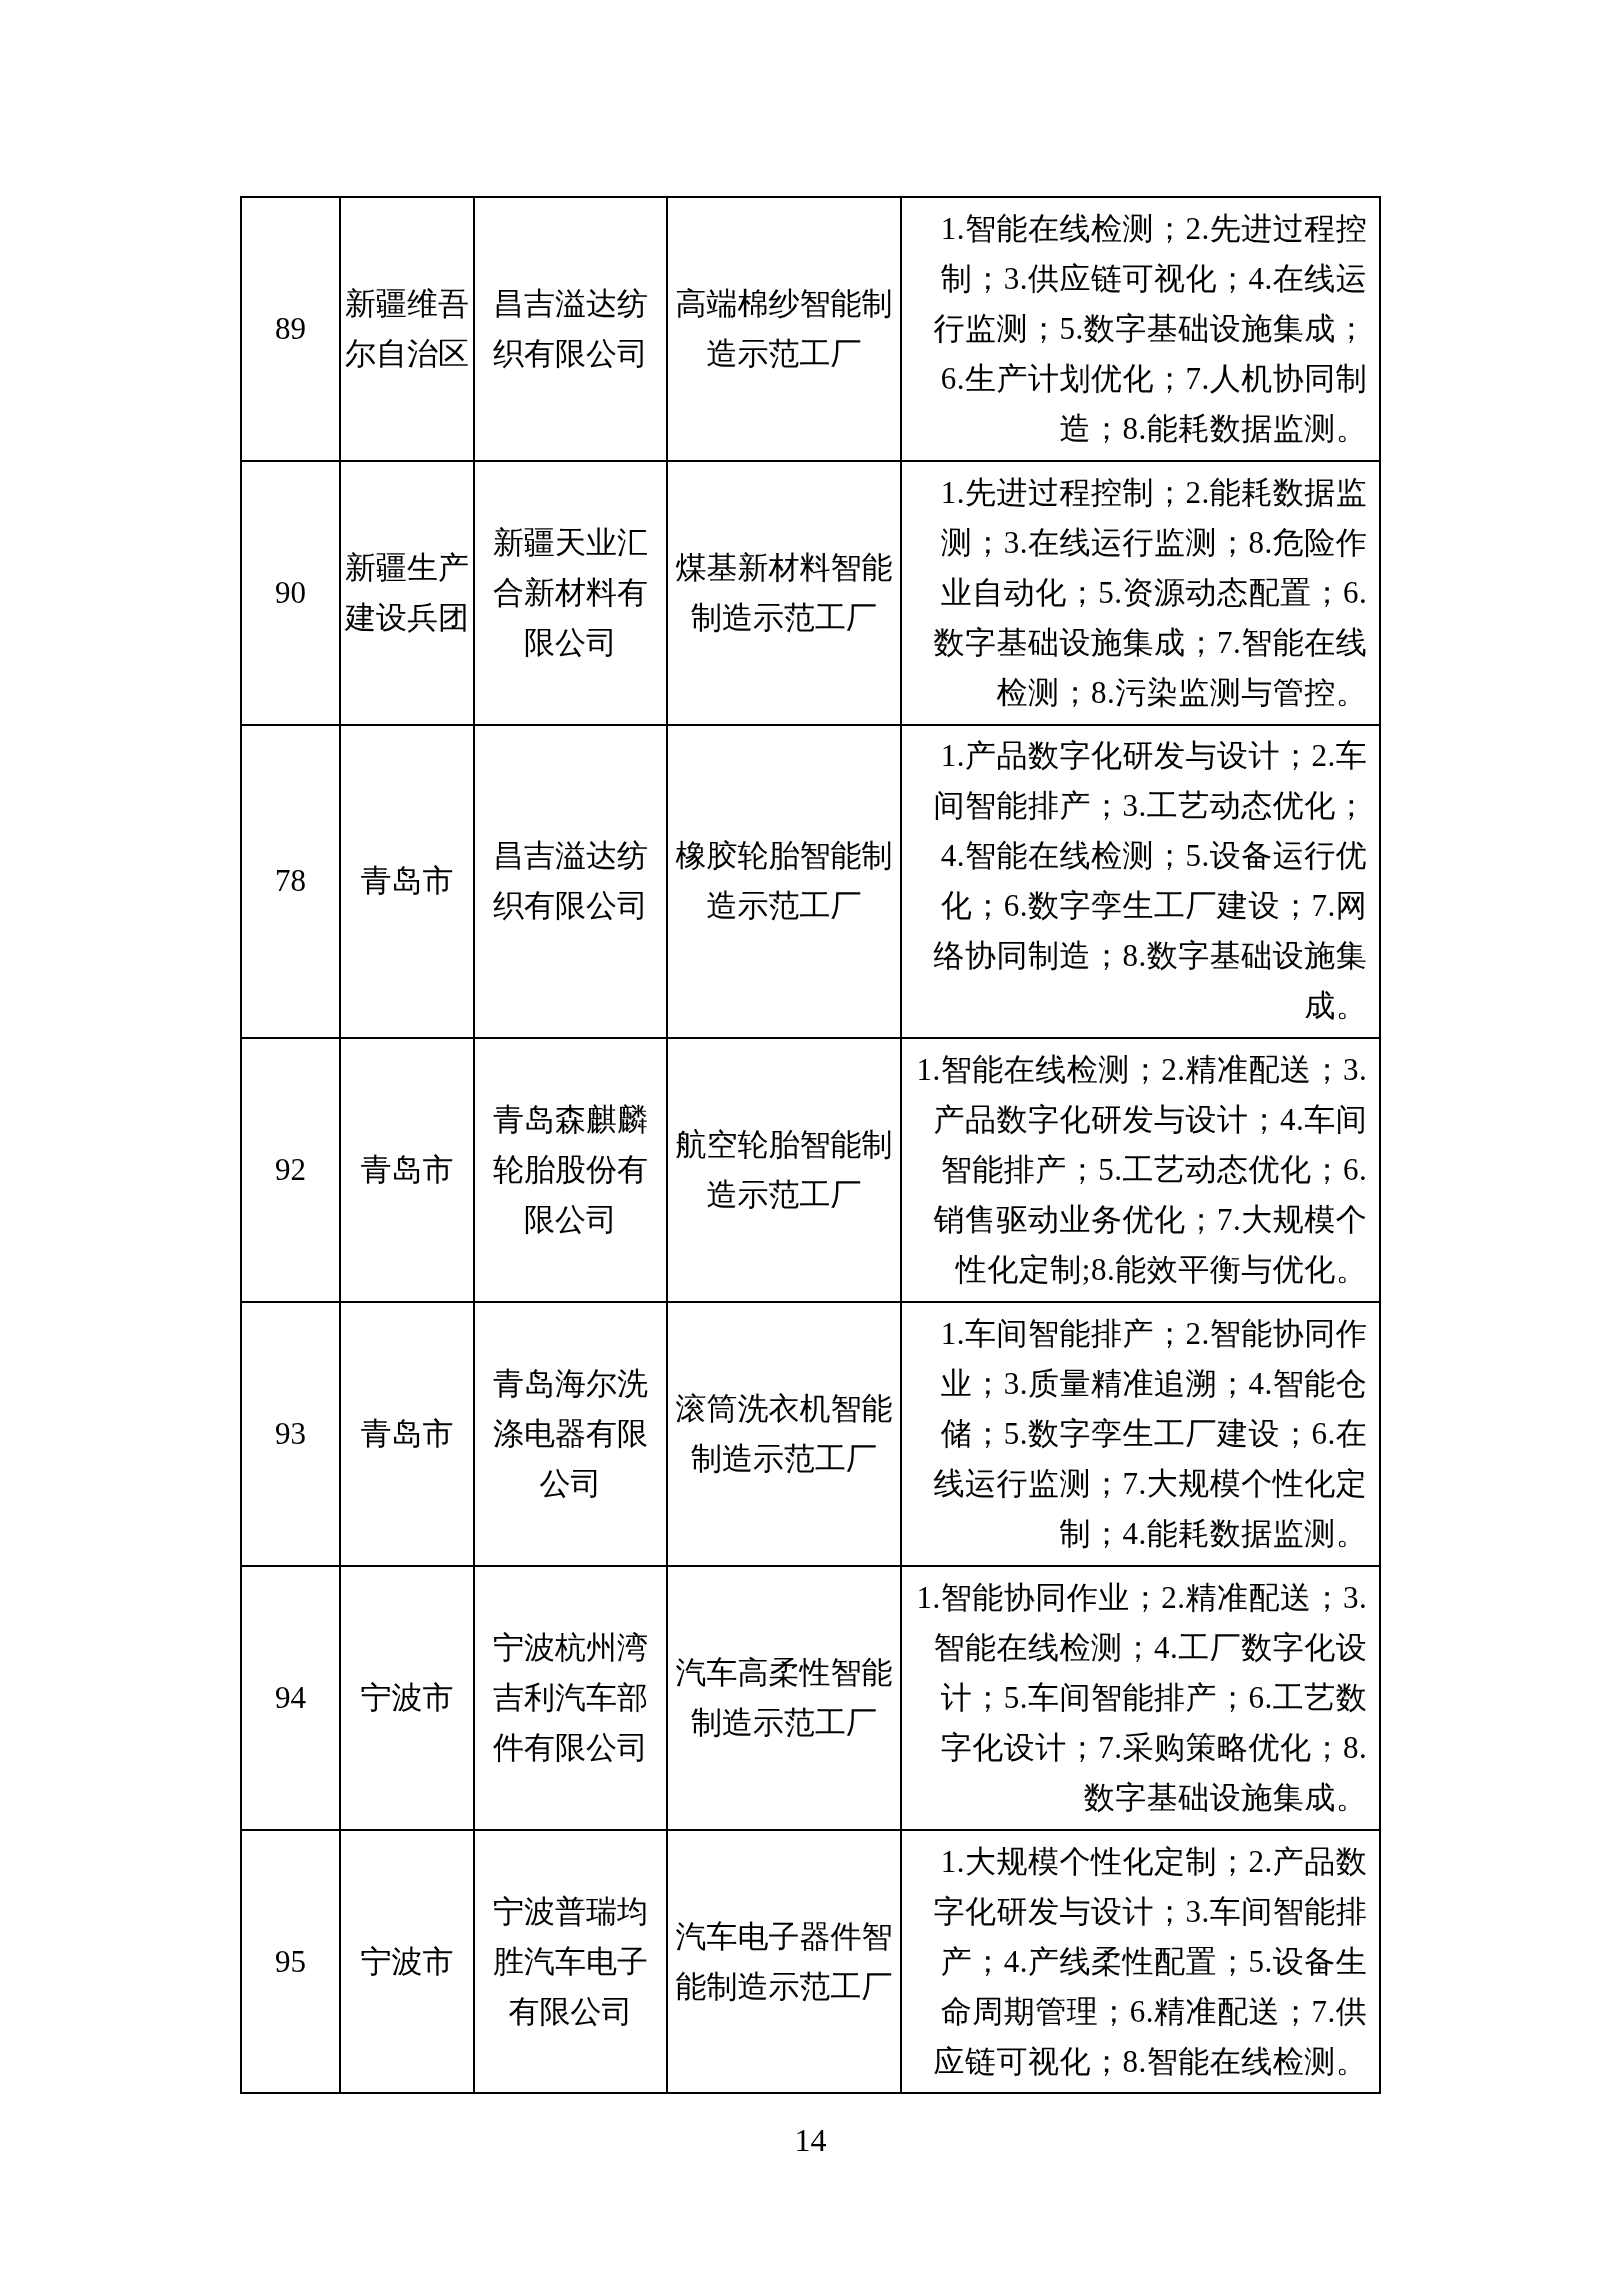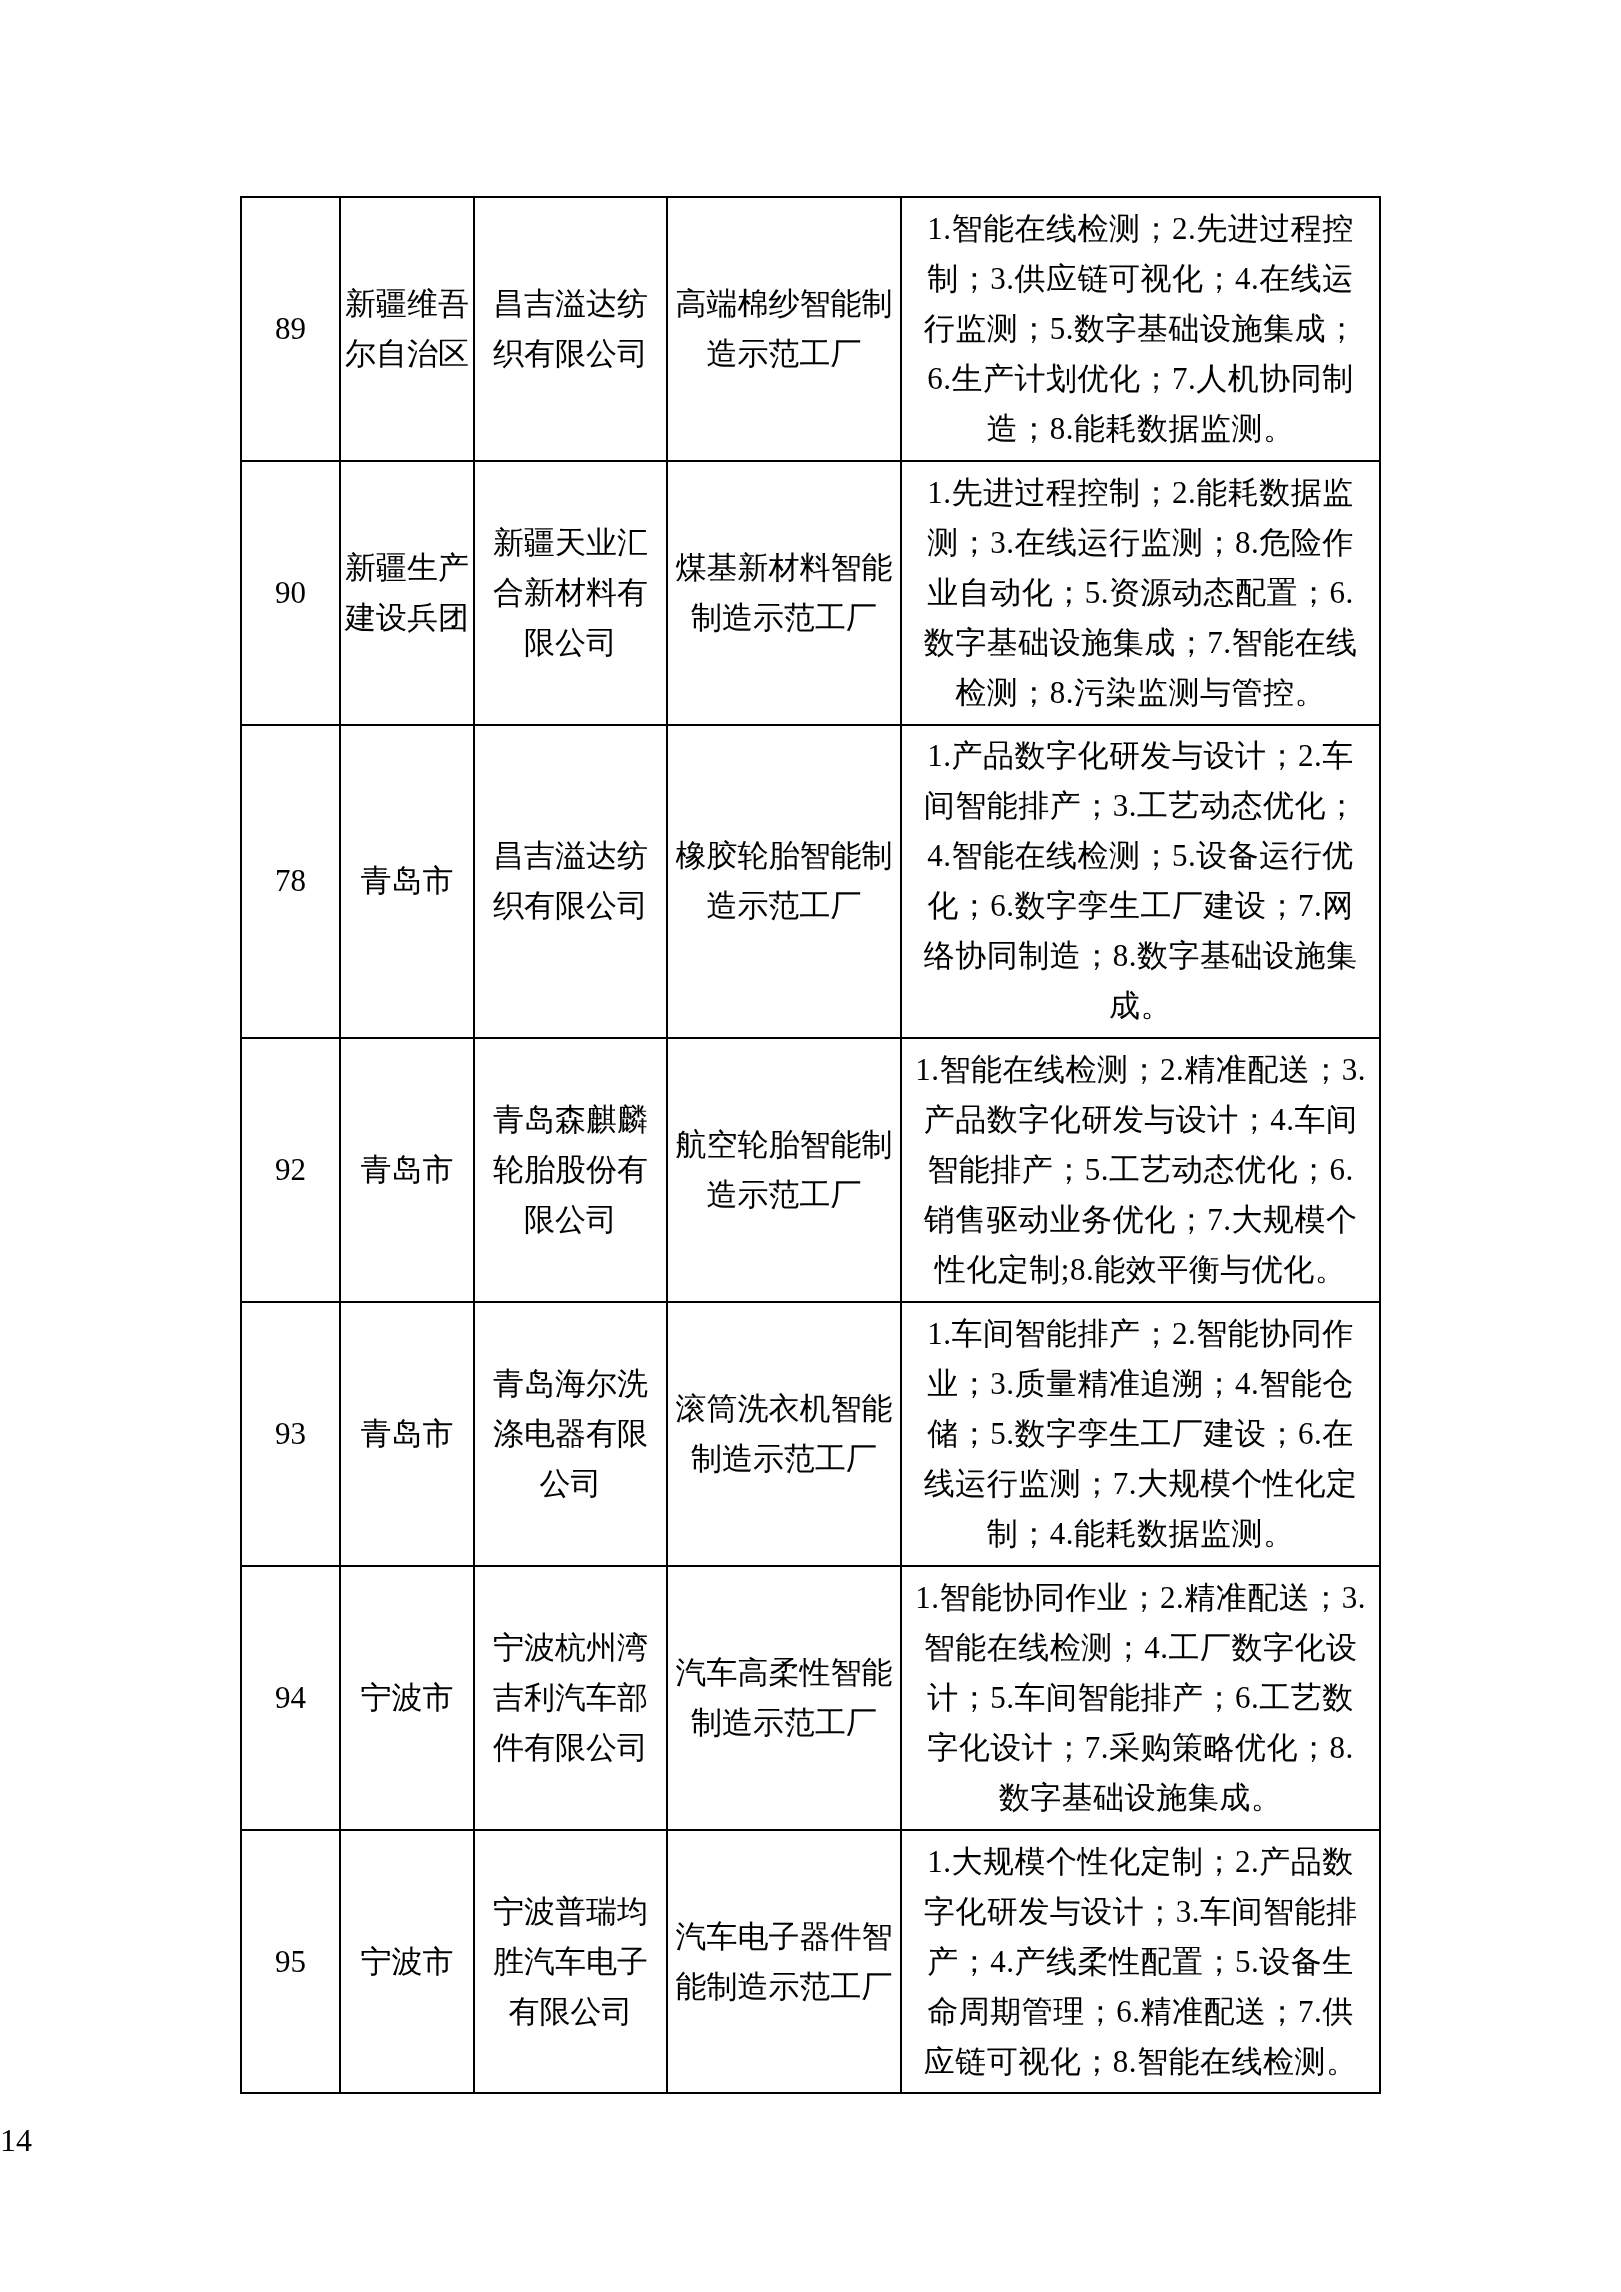--- a/index.html
+++ b/index.html
@@ -27,37 +27,37 @@
     font-size: 31px;
     line-height: 50px;
     vertical-align: middle;
     padding: 3.9px 3.9px;
     overflow: hidden;
   }
   .doc-table td.center {
     text-align: center;
   }
   .doc-table td.features {
-    text-align: center;
+    text-align: right;
     padding: 5.9px 11.8px;
     letter-spacing: 0.5px;
   }
   tr.h1 { height: 250px; }
   tr.h2 { height: 250px; }
   tr.h3 { height: 292px; }
   tr.h4 { height: 250px; }
   tr.h5 { height: 250px; }
   tr.h6 { height: 250px; }
   tr.h7 { height: 237px; }
   .page-number {
     position: absolute;
     top: 2122px;
     left: 0;
     width: 1621px;
-    text-align: left;
+    text-align: center;
     font-size: 32px;
   }
 </style>
 </head>
 <body>
 
 <table class="doc-table">
   <colgroup>
     <col style="width:99px">
     <col style="width:134px">

